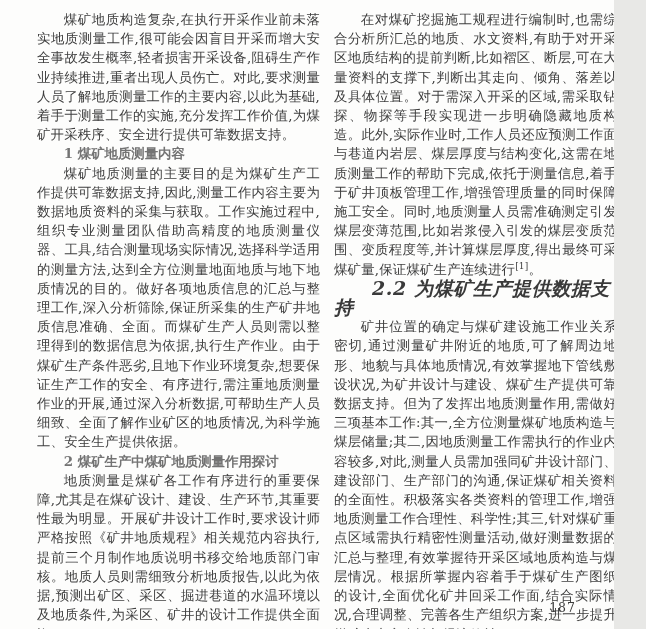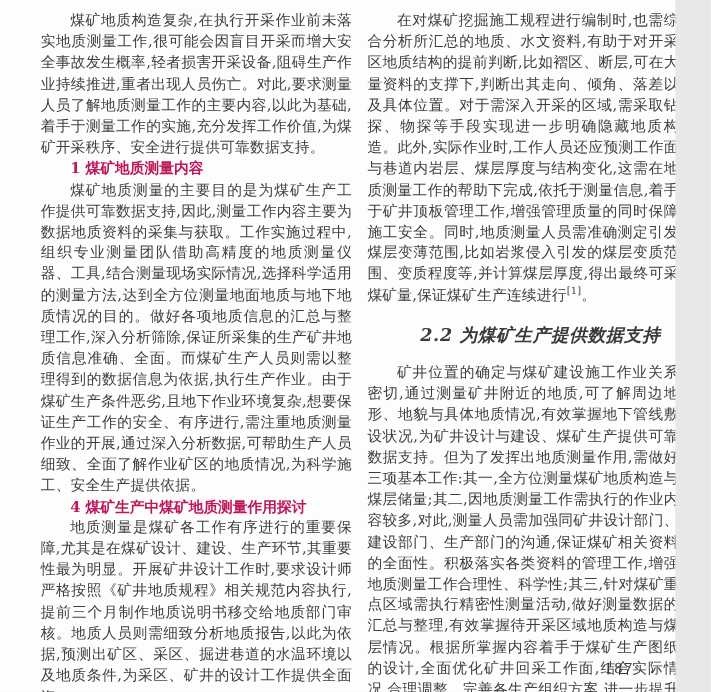--- a/index.html
+++ b/index.html
@@ -36,26 +36,26 @@
     text-align: justify;
     text-justify: inter-ideograph;
     letter-spacing: 0.2px;
   }
   .para.indent { text-indent: 2em; }
   .heading {
     margin: 0;
     font-size: 13.4px;
     line-height: 19.2px;
     font-weight: bold;
-    color: #be185d;
+    color: #737373;
     text-indent: 2em;
   }
   .subheading {
-    margin: 16px;
-    font-size: 16px;
+    margin: 0;
+    font-size: 19px;
     line-height: 19.2px;
     font-style: italic;
     color: #3a3a3a;
     text-indent: 2em;
     letter-spacing: 0.6px;
   }
   .ref-sup {
     font-size: 9px;
     vertical-align: super;
     line-height: 0;
@@ -72,21 +72,21 @@
 </head>
 <body>
 
 <div class="page">
   <div class="columns">
 
     <div class="column">
       <p class="para indent">煤矿地质构造复杂,在执行开采作业前未落实地质测量工作,很可能会因盲目开采而增大安全事故发生概率,轻者损害开采设备,阻碍生产作业持续推进,重者出现人员伤亡。对此,要求测量人员了解地质测量工作的主要内容,以此为基础,着手于测量工作的实施,充分发挥工作价值,为煤矿开采秩序、安全进行提供可靠数据支持。</p>
       <h3 class="heading">1 煤矿地质测量内容</h3>
       <p class="para indent">煤矿地质测量的主要目的是为煤矿生产工作提供可靠数据支持,因此,测量工作内容主要为数据地质资料的采集与获取。工作实施过程中,组织专业测量团队借助高精度的地质测量仪器、工具,结合测量现场实际情况,选择科学适用的测量方法,达到全方位测量地面地质与地下地质情况的目的。做好各项地质信息的汇总与整理工作,深入分析筛除,保证所采集的生产矿井地质信息准确、全面。而煤矿生产人员则需以整理得到的数据信息为依据,执行生产作业。由于煤矿生产条件恶劣,且地下作业环境复杂,想要保证生产工作的安全、有序进行,需注重地质测量作业的开展,通过深入分析数据,可帮助生产人员细致、全面了解作业矿区的地质情况,为科学施工、安全生产提供依据。</p>
-      <h3 class="heading">4 煤矿生产中煤矿地质测量作用探讨</h3>
+      <h3 class="heading">2 煤矿生产中煤矿地质测量作用探讨</h3>
       <p class="para indent">地质测量是煤矿各工作有序进行的重要保障,尤其是在煤矿设计、建设、生产环节,其重要性最为明显。开展矿井设计工作时,要求设计师严格按照《矿井地质规程》相关规范内容执行,提前三个月制作地质说明书移交给地质部门审核。地质人员则需细致分析地质报告,以此为依据,预测出矿区、采区、掘进巷道的水温环境以及地质条件,为采区、矿井的设计工作提供全面资</p>
     </div>
 
     <div class="column">
       <p class="para indent"><span>在对煤矿挖掘施工规程进行编制时,也需综合分析所汇总的地质、水文资料,有助于对开采区地质结构的提前判断,比如褶区、断层,可在大量资料的支撑下,判断出其走向、倾角、落差以及具体位置。对于需深入开采的区域,需采取钻探、物探等手段实现进一步明确隐藏地质构造。此外,实际作业时,工作人员还应预测工作面与巷道内岩层、煤层厚度与结构变化,这需在地质测量工作的帮助下完成,依托于测量信息,着手于矿井顶板管理工作,增强管理质量的同时保障施工安全。同时,地质测量人员需准确测定引发煤层变薄范围,比如岩浆侵入引发的煤层变质范围、变质程度等,并计算煤层厚度,得出最终可采煤矿量,保证煤矿生产连续进行</span><sup class="ref-sup">[1]</sup><span>。</span></p>
       <h4 class="subheading">2.2 为煤矿生产提供数据支持</h4>
       <p class="para indent">矿井位置的确定与煤矿建设施工作业关系密切,通过测量矿井附近的地质,可了解周边地形、地貌与具体地质情况,有效掌握地下管线敷设状况,为矿井设计与建设、煤矿生产提供可靠数据支持。但为了发挥出地质测量作用,需做好三项基本工作:其一,全方位测量煤矿地质构造与煤层储量;其二,因地质测量工作需执行的作业内容较多,对此,测量人员需加强同矿井设计部门、建设部门、生产部门的沟通,保证煤矿相关资料的全面性。积极落实各类资料的管理工作,增强地质测量工作合理性、科学性;其三,针对煤矿重点区域需执行精密性测量活动,做好测量数据的汇总与整理,有效掌握待开采区域地质构造与煤层情况。根据所掌握内容着手于煤矿生产图纸的设计,全面优化矿井回采工作面,结合实际情况,合理调整、完善各生产组织方案,进一步提升煤矿生产安全性与经济效益。</p>
     </div>
 
   </div>

